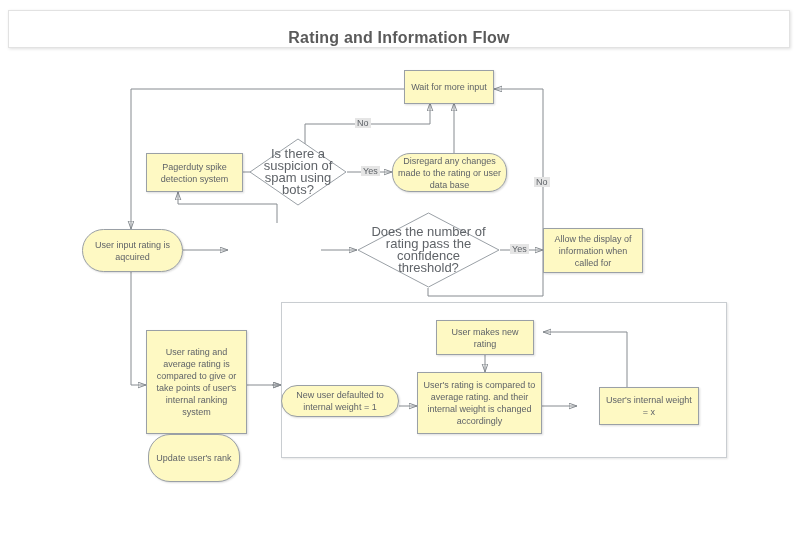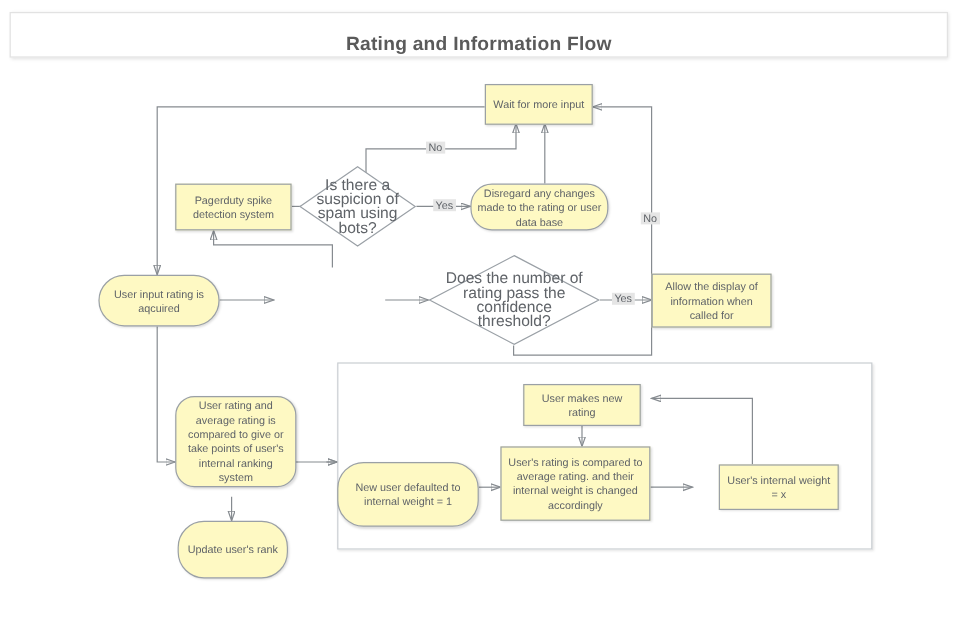--- a/index.html
+++ b/index.html
@@ -199,31 +199,31 @@
     </svg>
     <div class="dtext">
         <span>Does the number of rating pass the confidence threshold?</span>
       </div>
   </div>
 
   <div class="node" style="left:543px; top:228px; width:100px; height:45px;">
     <span>Allow the display of information when called for</span>
   </div>
 
-  <div class="node" style="left:146px; top:330px; width:101px; height:76px;border-radius:16px;">
+  <div class="node" style="left:146px; top:330px; width:101px; height:104px;">
     <span>User rating and average rating is compared to give or take points of user's internal ranking system</span>
   </div>
 
   <div class="node rounded" style="left:148px; top:434px; width:92px; height:48px;">
     <span>Update user's rank</span>
   </div>
 
   <div class="group-box" style="left:281px; top:302px; width:446px; height:156px;"></div>
 
-  <div class="node rounded" style="left:281px; top:385px; width:118px; height:54px;">
+  <div class="node rounded" style="left:281px; top:385px; width:118px; height:32px;">
     <span>New user defaulted to internal weight = 1</span>
   </div>
 
   <div class="node" style="left:436px; top:320px; width:98px; height:35px;">
     <span>User makes new rating</span>
   </div>
 
   <div class="node" style="left:417px; top:372px; width:125px; height:62px;">
     <span>User's rating is compared to average rating. and their internal weight is changed accordingly</span>
   </div>

